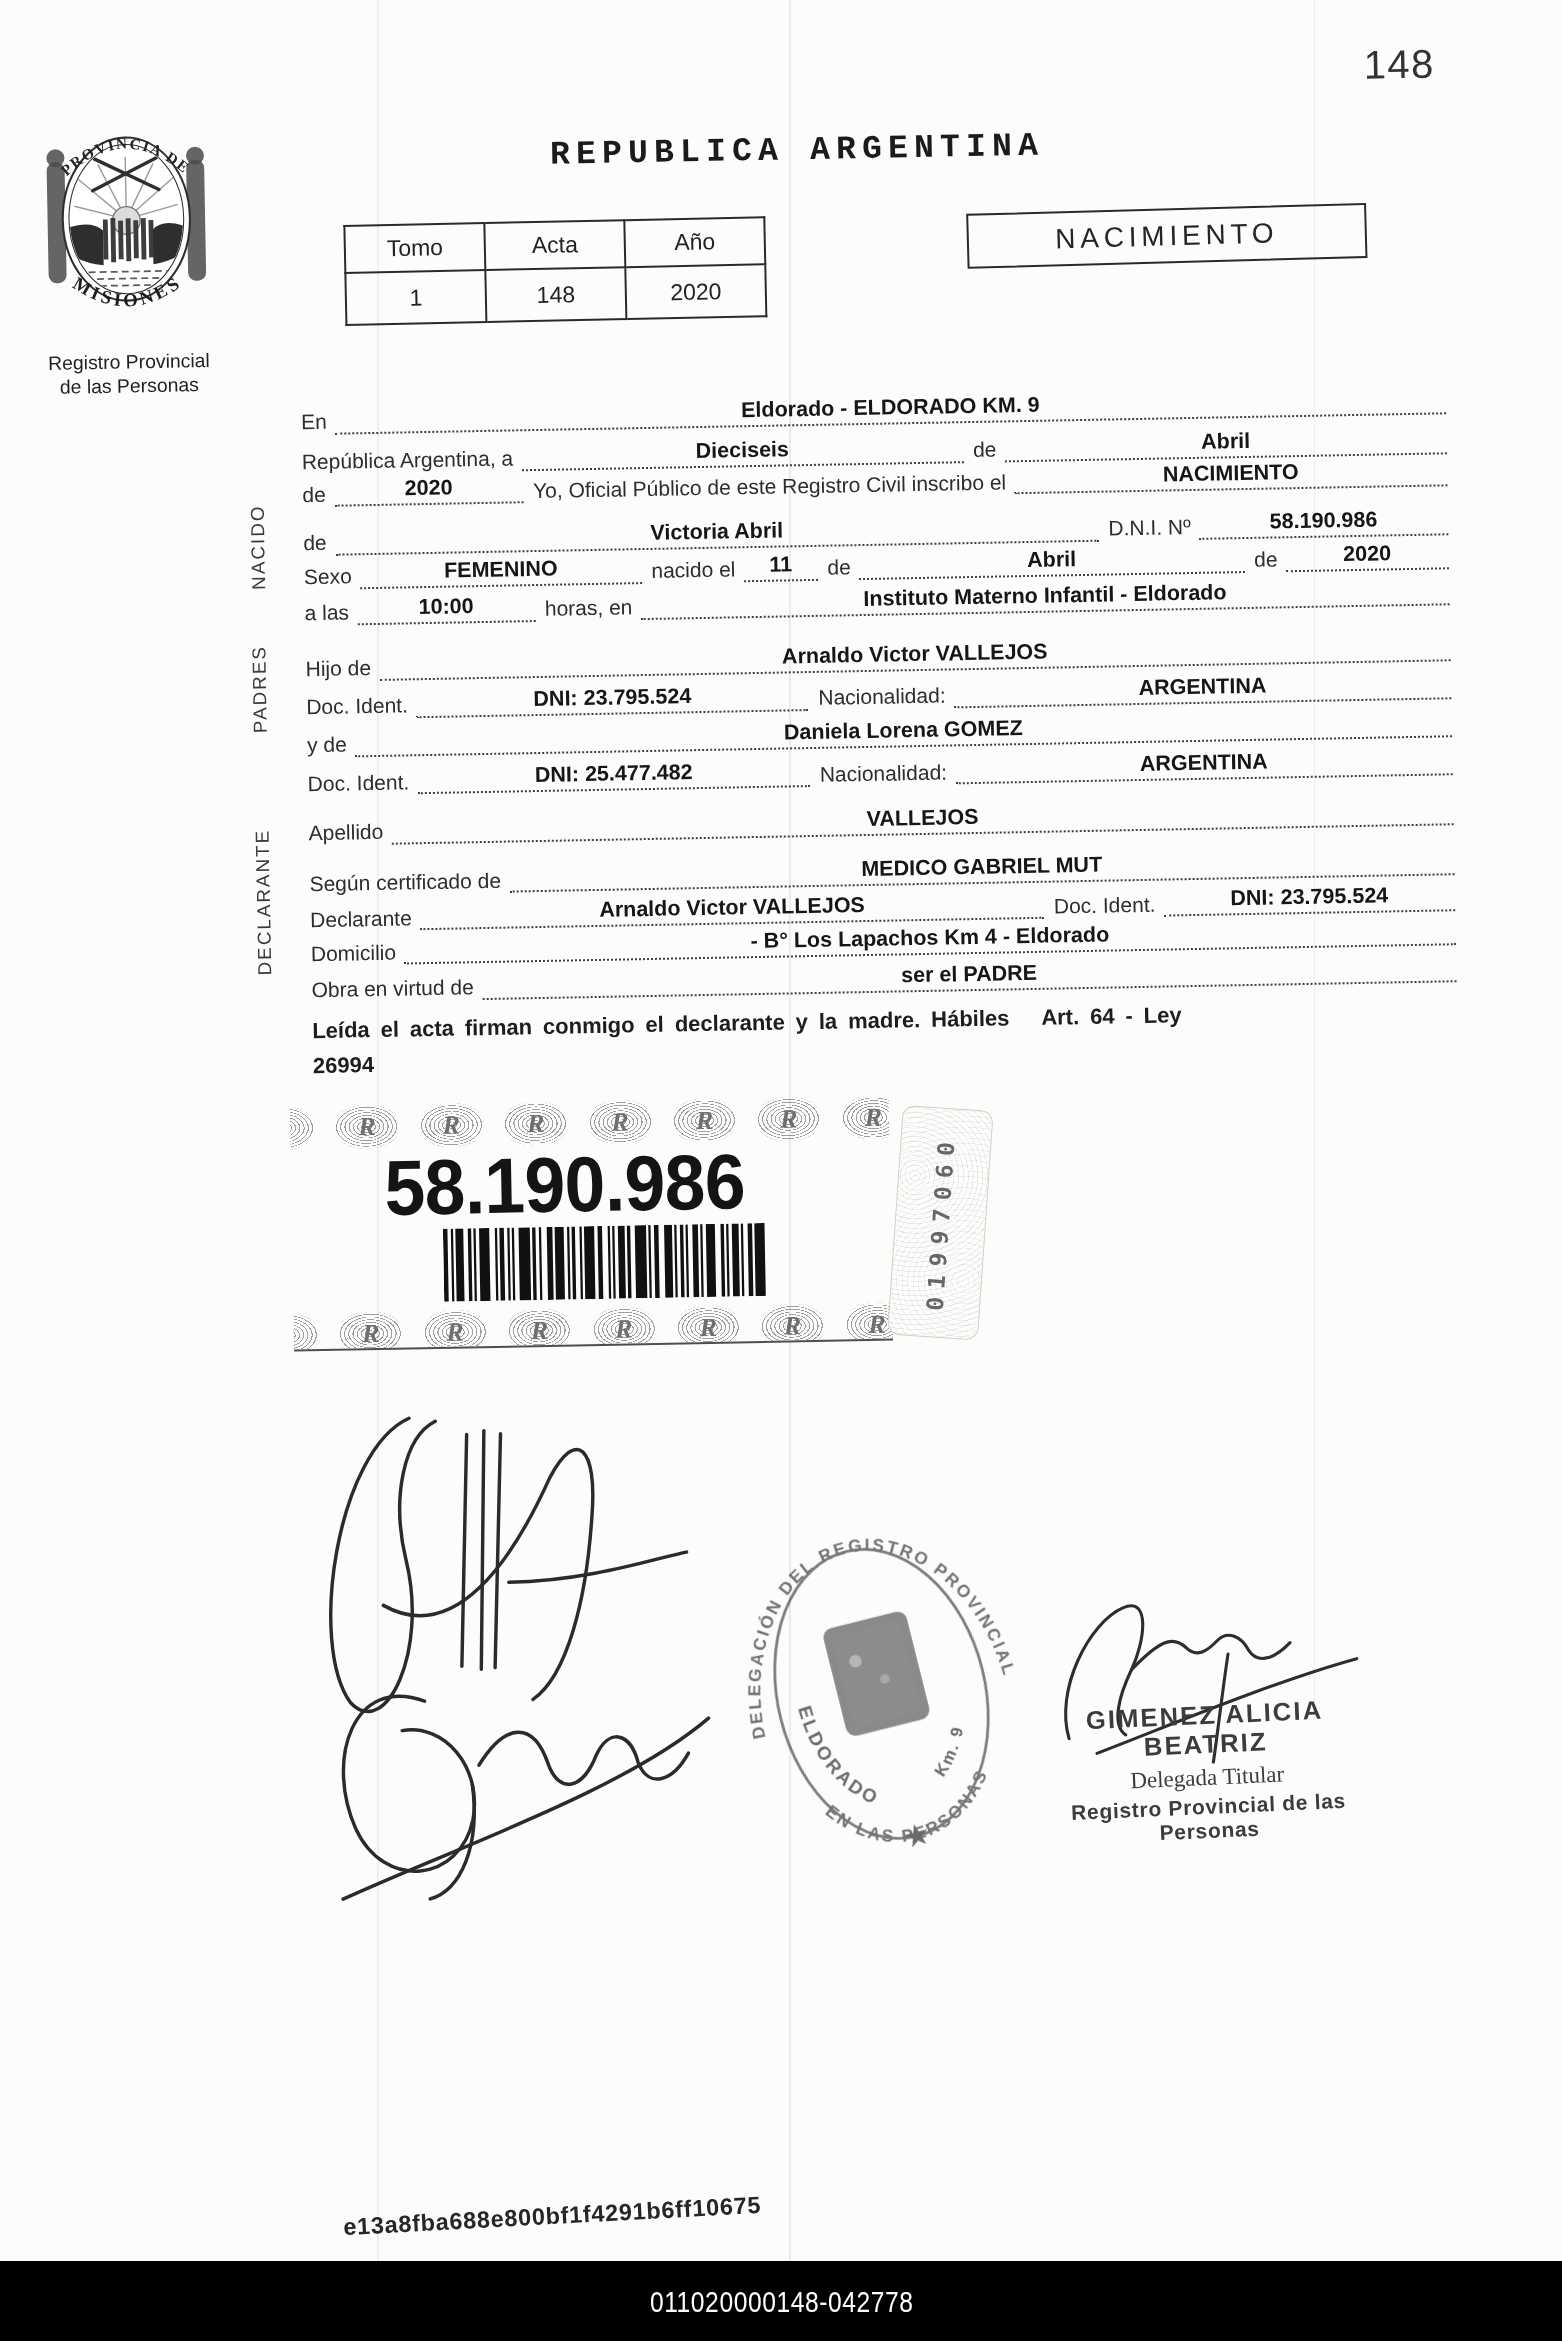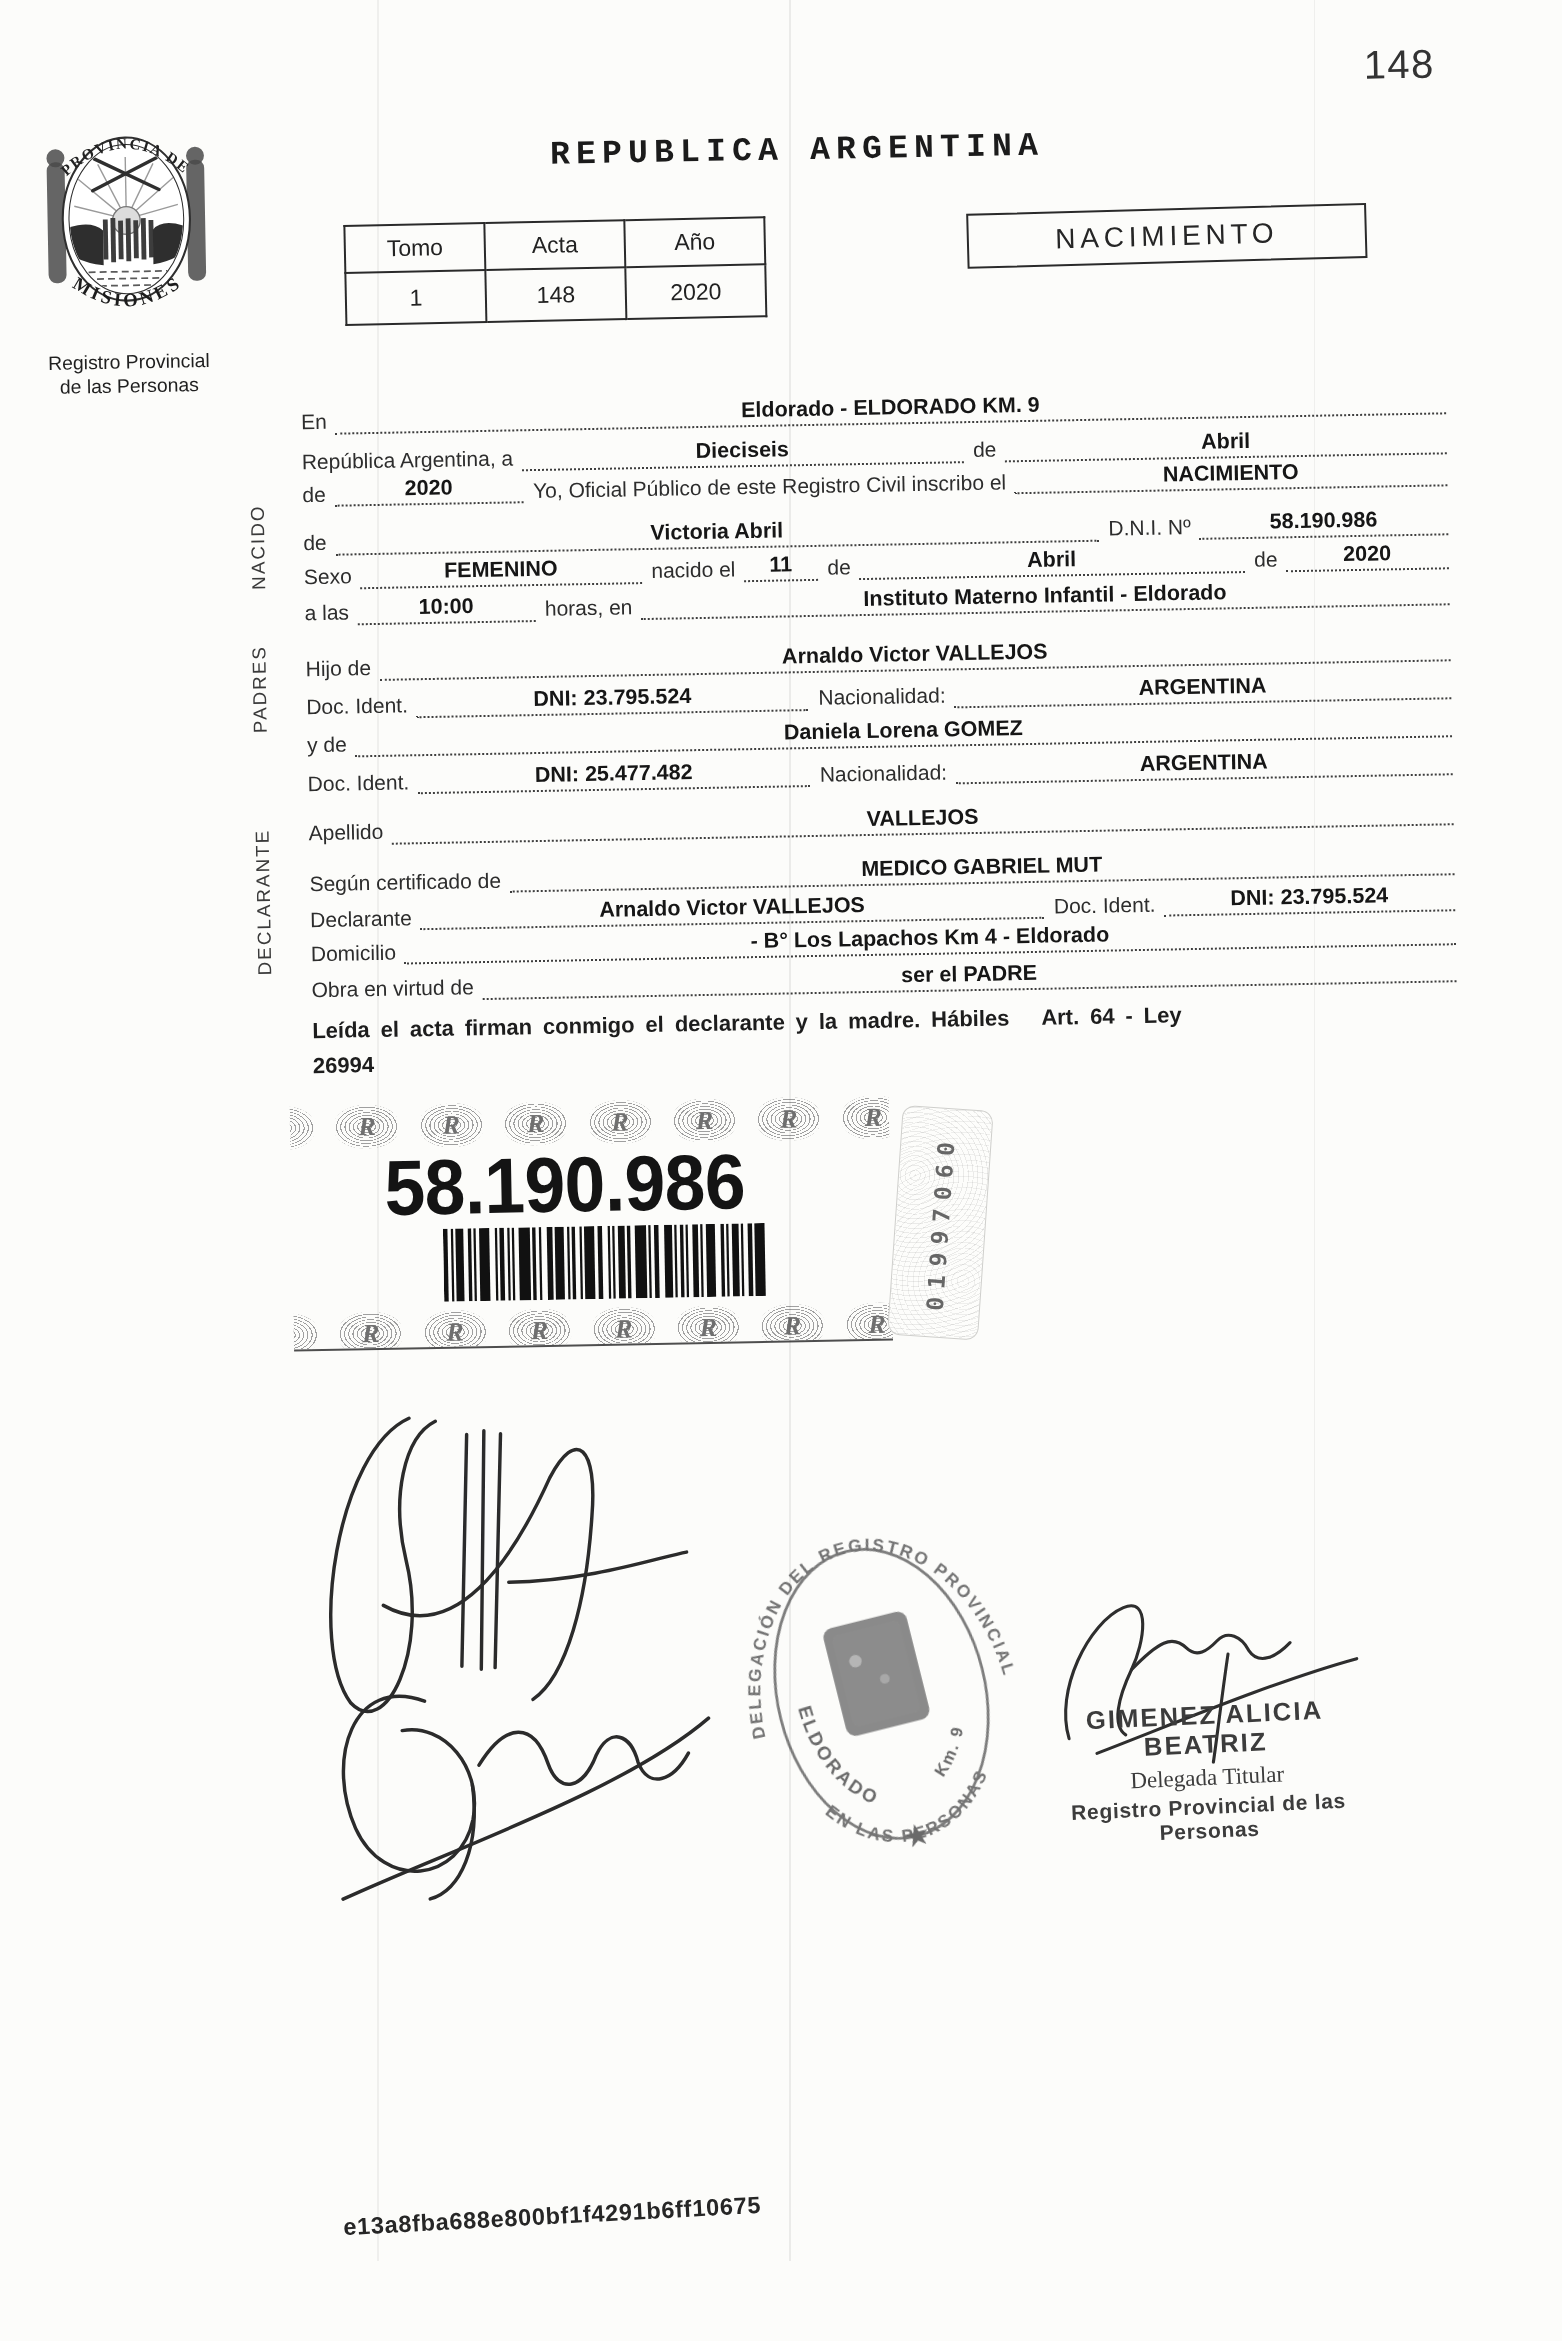--- a/index.html
+++ b/index.html
@@ -407,14 +407,17 @@
       <div class="l3">Registro Provincial de las Personas</div>
     </div>
 
     <div class="hash">e13a8fba688e800bf1f4291b6ff10675</div>
   </div>
 
   <div class="fold f1"></div>
   <div class="fold f2"></div>
   <div class="fold f3"></div>
 
+  <div class="blackbar">
+    <span>011020000148-042778</span>
+  </div>
 </div>
 
 
 </body></html>

